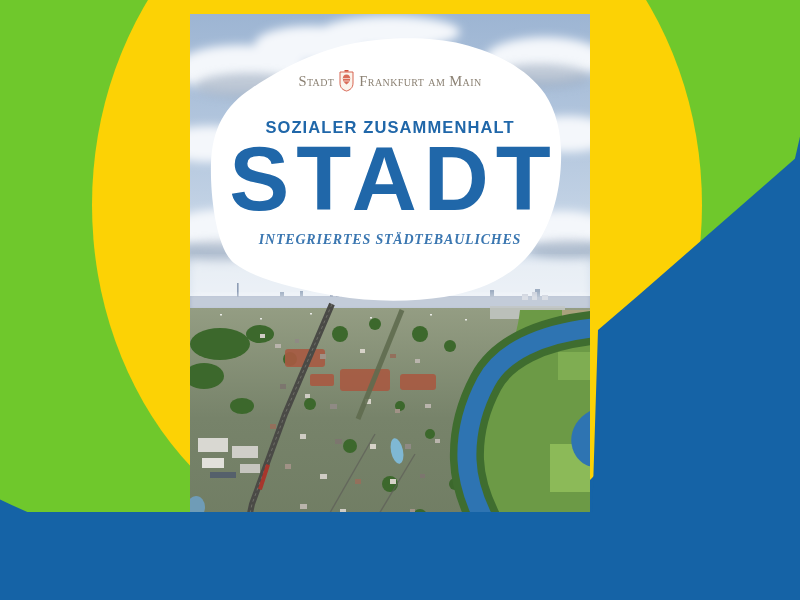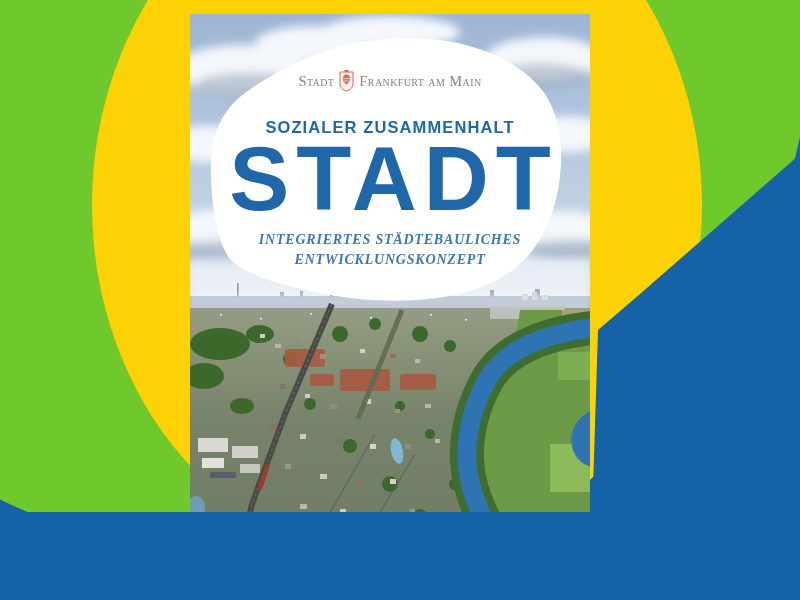--- a/index.html
+++ b/index.html
@@ -238,21 +238,20 @@
         <path d="M7.5,4.5 C5,4.5 3.8,6.5 3.8,8.5 C3.8,11.5 6,13.5 7.5,14.5 C9,13.5 11.2,11.5 11.2,8.5 C11.2,6.5 10,4.5 7.5,4.5 Z" fill="#D2543E" opacity=".85"></path>
         <path d="M4,8.5 H11 M5,11 H10" stroke="#FBF4EC" stroke-width=".7"></path>
       </svg>
       <span>Frankfurt am Main</span>
     </div>
 
     <div class="cover-text" id="kicker">SOZIALER ZUSAMMENHALT</div>
     <div class="cover-text" id="main-title">STADT</div>
     <div class="cover-text" id="subtitle">
       <div>INTEGRIERTES STÄDTEBAULICHES</div>
-      <div>ENTWICKLUNGSKONZEPT</div>
     </div>
 
     <div id="footer">
 
       <svg class="logo" style="left:20px" width="46" height="29" viewBox="0 0 46 29">
         <path d="M15,12 L15,6 L18,3.5 L21,6 L21,12 Z" fill="#1A1A1A"></path>
         <path d="M23,13 L23,5 L27.5,1.5 L32,5 L32,13 Z" fill="#F7D117"></path>
         <rect x="28.5" y="8.5" width="2.2" height="2.2" fill="#C23B34"></rect>
         <text x="23" y="18" font-size="3.4" font-weight="bold" fill="#3A3A3A" text-anchor="middle">STÄDTEBAU-</text>
         <text x="23" y="21.8" font-size="3.4" font-weight="bold" fill="#3A3A3A" text-anchor="middle">FÖRDERUNG</text>

